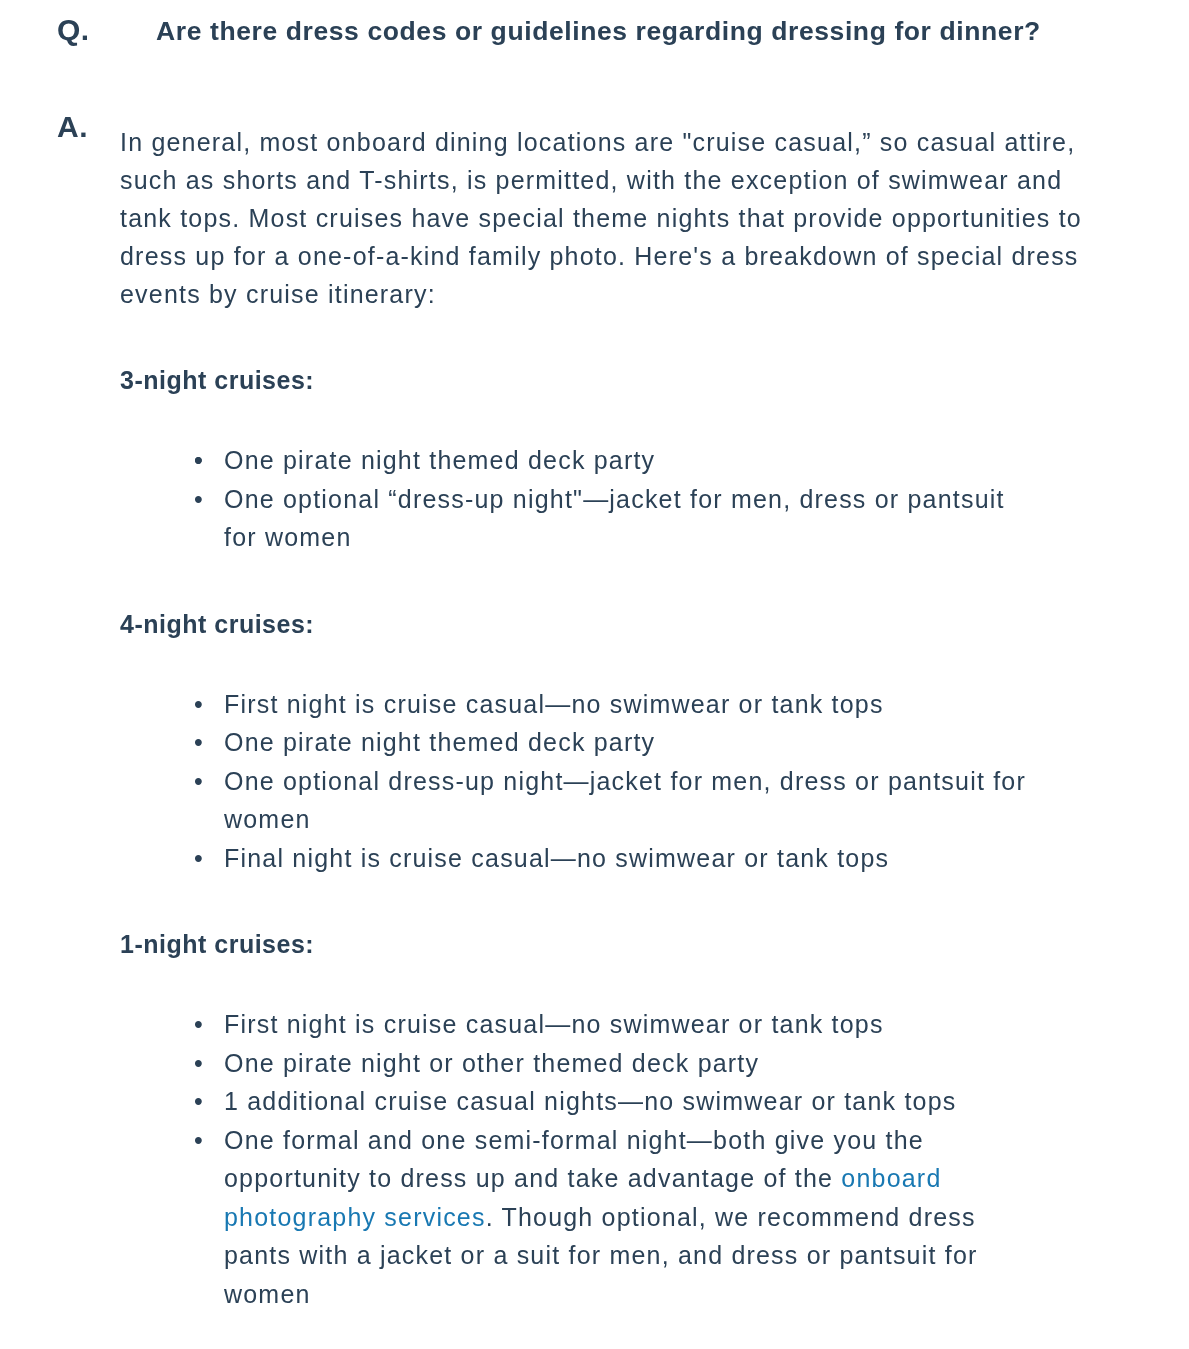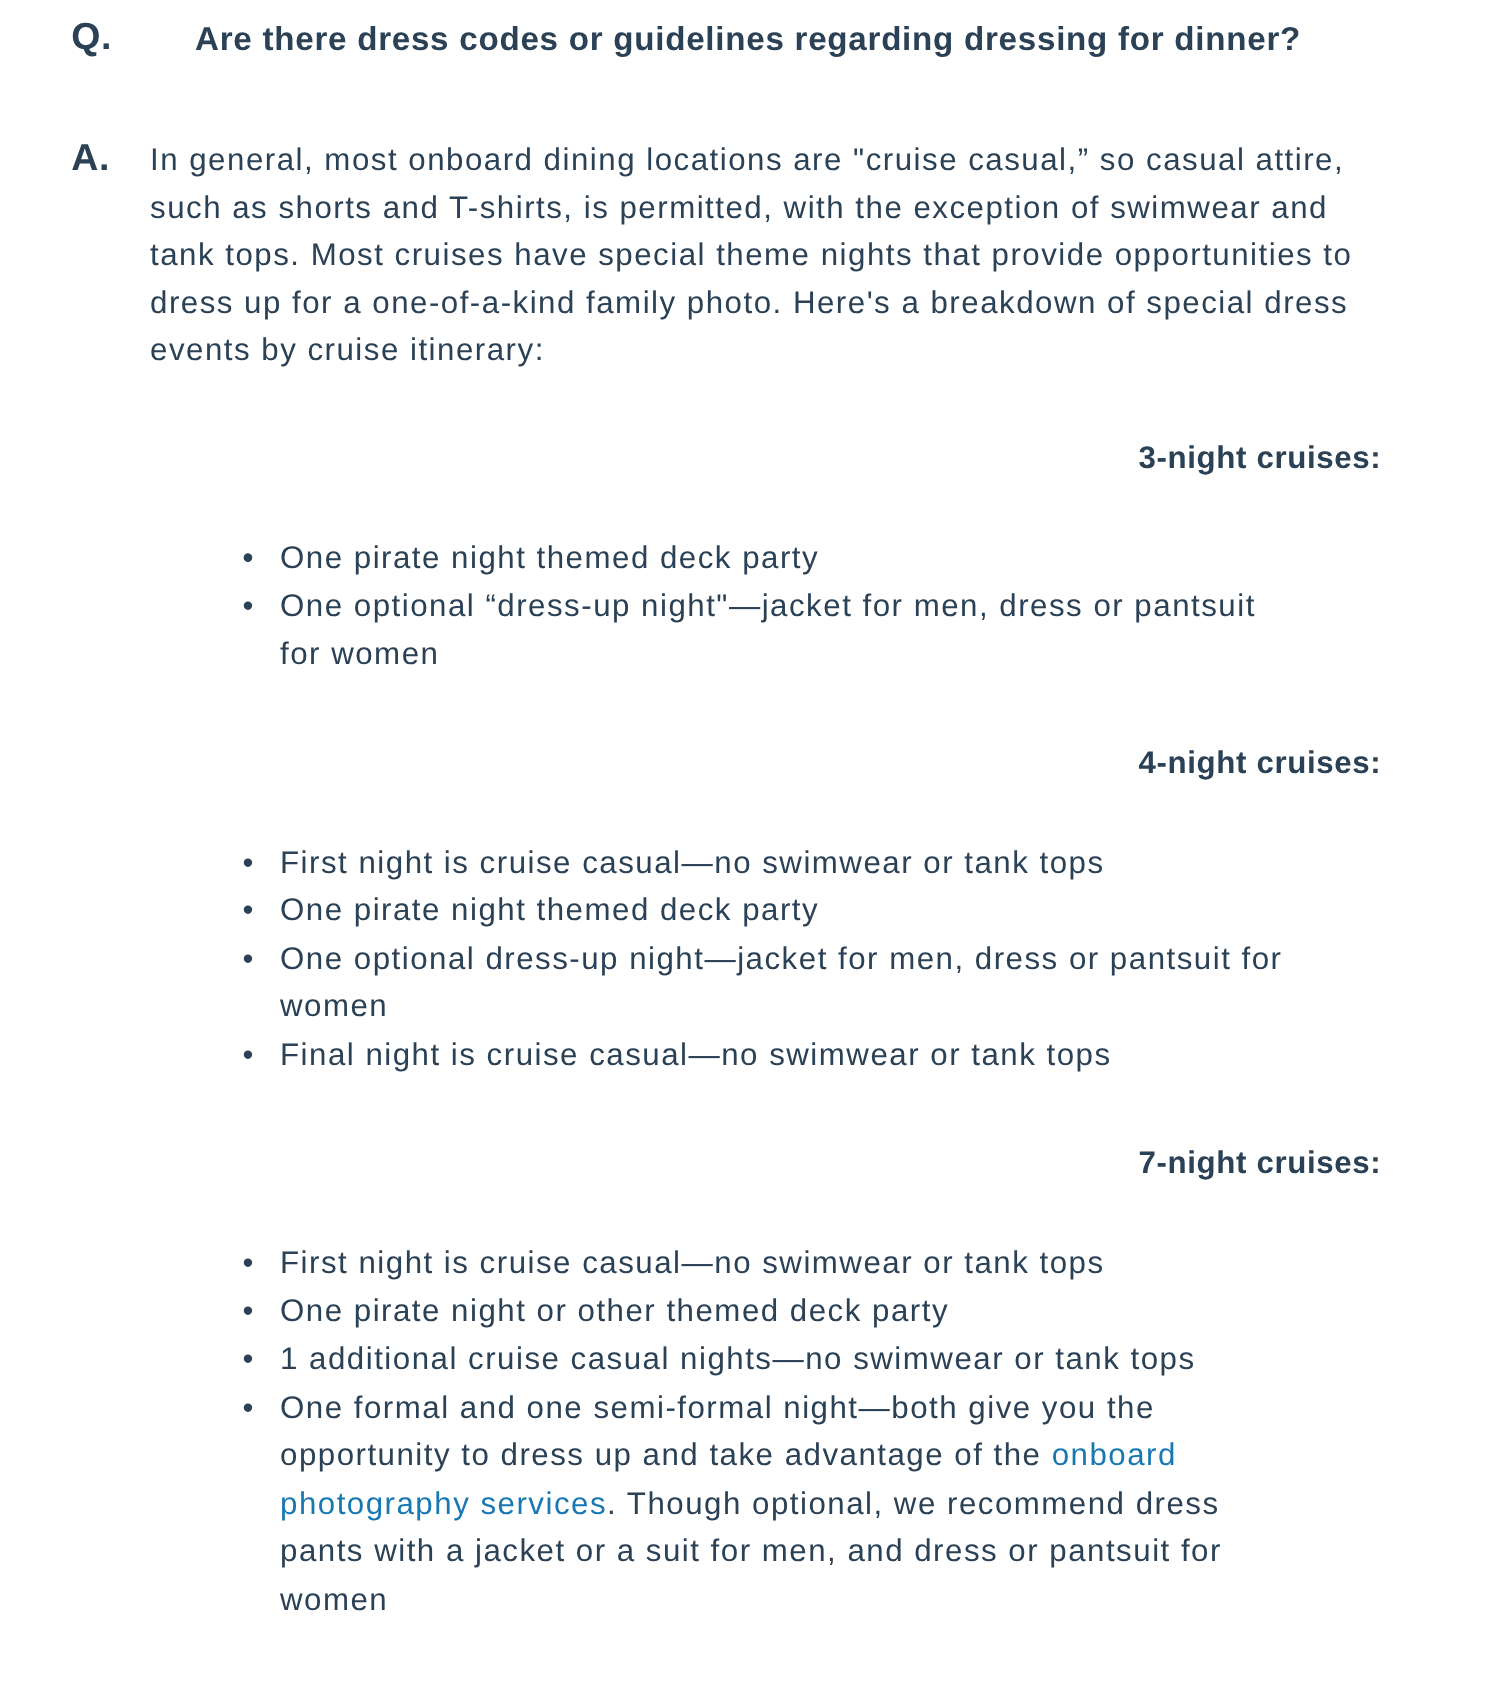--- a/index.html
+++ b/index.html
@@ -35,30 +35,30 @@
     padding-top: 1px;
     max-width: 990px;
     margin-left: 36px;
   }
   .answer-content {
     flex: 1;
     max-width: 985px;
     font-size: 25px;
     line-height: 38px;
     letter-spacing: 1.2px;
+    margin-top: 14px;
   }
   .intro {
     margin: 0;
   }
   .section-heading {
     font-weight: bold;
     font-size: 25px;
     letter-spacing: 0.5px;
     margin: 48px 0 42px 0;
-    text-align: right;
   }
   ul.bullets {
     list-style: none;
     margin: 0;
     padding: 0 65px 0 104px;
     line-height: 38.5px;
   }
   ul.bullets li {
     position: relative;
     margin: 0;
@@ -104,21 +104,21 @@
         <div class="section-heading">4-night cruises:</div>
         <ul class="bullets">
           <li><span class="dot">•</span><span>First night is cruise casual—no swimwear or tank tops</span></li>
           <li><span class="dot">•</span><span>One pirate night themed deck party</span></li>
           <li><span class="dot">•</span><span>One optional dress-up night—jacket for men, dress or pantsuit for women</span></li>
           <li><span class="dot">•</span><span>Final night is cruise casual—no swimwear or tank tops</span></li>
         </ul>
       </div>
 
       <div class="section">
-        <div class="section-heading">7-night cruises:</div>
+        <div class="section-heading">1-night cruises:</div>
         <ul class="bullets">
           <li><span class="dot">•</span><span>First night is cruise casual—no swimwear or tank tops</span></li>
           <li><span class="dot">•</span><span>One pirate night or other themed deck party</span></li>
           <li><span class="dot">•</span><span>1 additional cruise casual nights—no swimwear or tank tops</span></li>
           <li>
             <span class="dot">•</span><span>One formal and one semi-formal night—both give you the opportunity to dress up and take advantage of the </span><a class="inline-link" href="#">onboard photography services</a><span>. Though optional, we recommend dress pants with a jacket or a suit for men, and dress or pantsuit for women</span>
           </li>
         </ul>
       </div>
 

